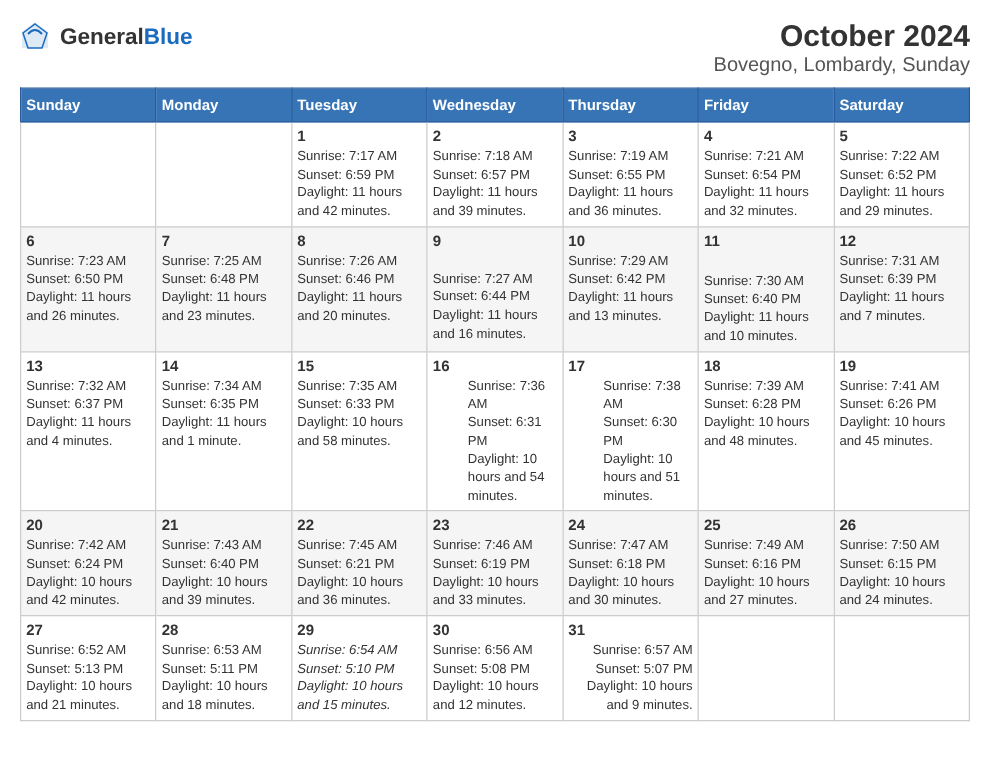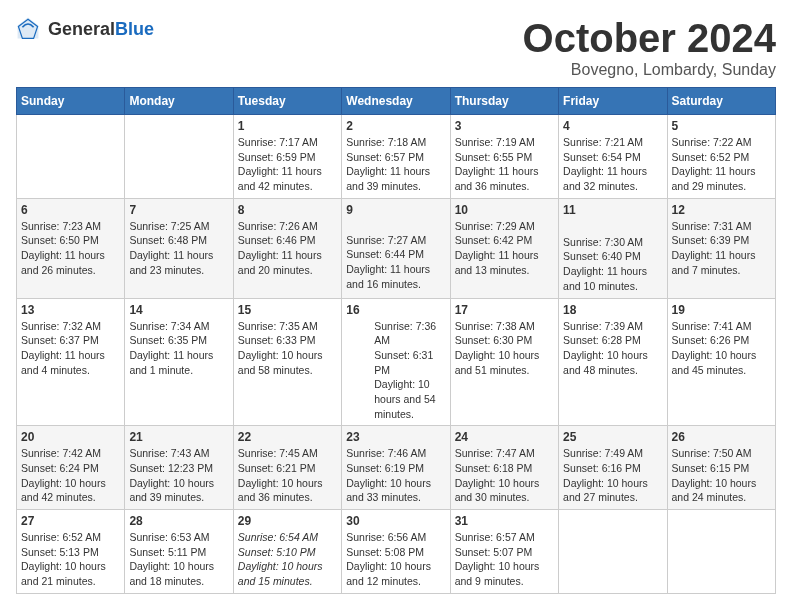--- a/index.html
+++ b/index.html
@@ -32,21 +32,21 @@
       color: #1a6bbf;
     }
     .logo-icon {
       width: 24px;
       height: 24px;
     }
     .title-block {
       text-align: right;
     }
     .month-title {
-      font-size: 40px;
+      font-size: 24px;
       font-weight: bold;
       color: #333;
     }
     .location {
       font-size: 16px;
       color: #555;
     }
     table {
       width: 100%;
       border-collapse: collapse;
@@ -223,21 +223,21 @@
 Daylight: 10 hours and 58 minutes.</div>
         </td>
         <td>
           <div class="day-number">16</div>
           <div class="day-info" style="white-space: pre-line; margin-left: 28px;">Sunrise: 7:36 AM
 Sunset: 6:31 PM
 Daylight: 10 hours and 54 minutes.</div>
         </td>
         <td>
           <div class="day-number">17</div>
-          <div class="day-info" style="white-space: pre-line;">Sunrise: 7:38 AM
+          <div class="day-info" style="white-space: pre-line; margin-left: 28px;">Sunrise: 7:38 AM
 Sunset: 6:30 PM
 Daylight: 10 hours and 51 minutes.</div>
         </td>
         <td>
           <div class="day-number">18</div>
           <div class="day-info" style="white-space: pre-line;">Sunrise: 7:39 AM
 Sunset: 6:28 PM
 Daylight: 10 hours and 48 minutes.</div>
         </td>
         <td>
@@ -250,21 +250,21 @@
       <tr class="row-even">
         <td>
           <div class="day-number">20</div>
           <div class="day-info" style="white-space: pre-line;">Sunrise: 7:42 AM
 Sunset: 6:24 PM
 Daylight: 10 hours and 42 minutes.</div>
         </td>
         <td>
           <div class="day-number">21</div>
           <div class="day-info" style="white-space: pre-line;">Sunrise: 7:43 AM
-Sunset: 12:23 PM
+Sunset: 6:40 PM
 Daylight: 10 hours and 39 minutes.</div>
         </td>
         <td>
           <div class="day-number">22</div>
           <div class="day-info" style="white-space: pre-line;">Sunrise: 7:45 AM
 Sunset: 6:21 PM
 Daylight: 10 hours and 36 minutes.</div>
         </td>
         <td>
           <div class="day-number">23</div>
@@ -311,21 +311,21 @@
 Daylight: 10 hours and 15 minutes.</div>
         </td>
         <td>
           <div class="day-number">30</div>
           <div class="day-info" style="white-space: pre-line;">Sunrise: 6:56 AM
 Sunset: 5:08 PM
 Daylight: 10 hours and 12 minutes.</div>
         </td>
         <td>
           <div class="day-number">31</div>
-          <div class="day-info" style="white-space: pre-line;">Sunrise: 6:57 AM
+          <div class="day-info" style="white-space: pre-line; text-align: right;">Sunrise: 6:57 AM
 Sunset: 5:07 PM
 Daylight: 10 hours and 9 minutes.</div>
         </td>
         <td class="empty-cell"></td>
         <td class="empty-cell"></td>
       </tr>
     </tbody>
 </table>
 
 </body></html>

